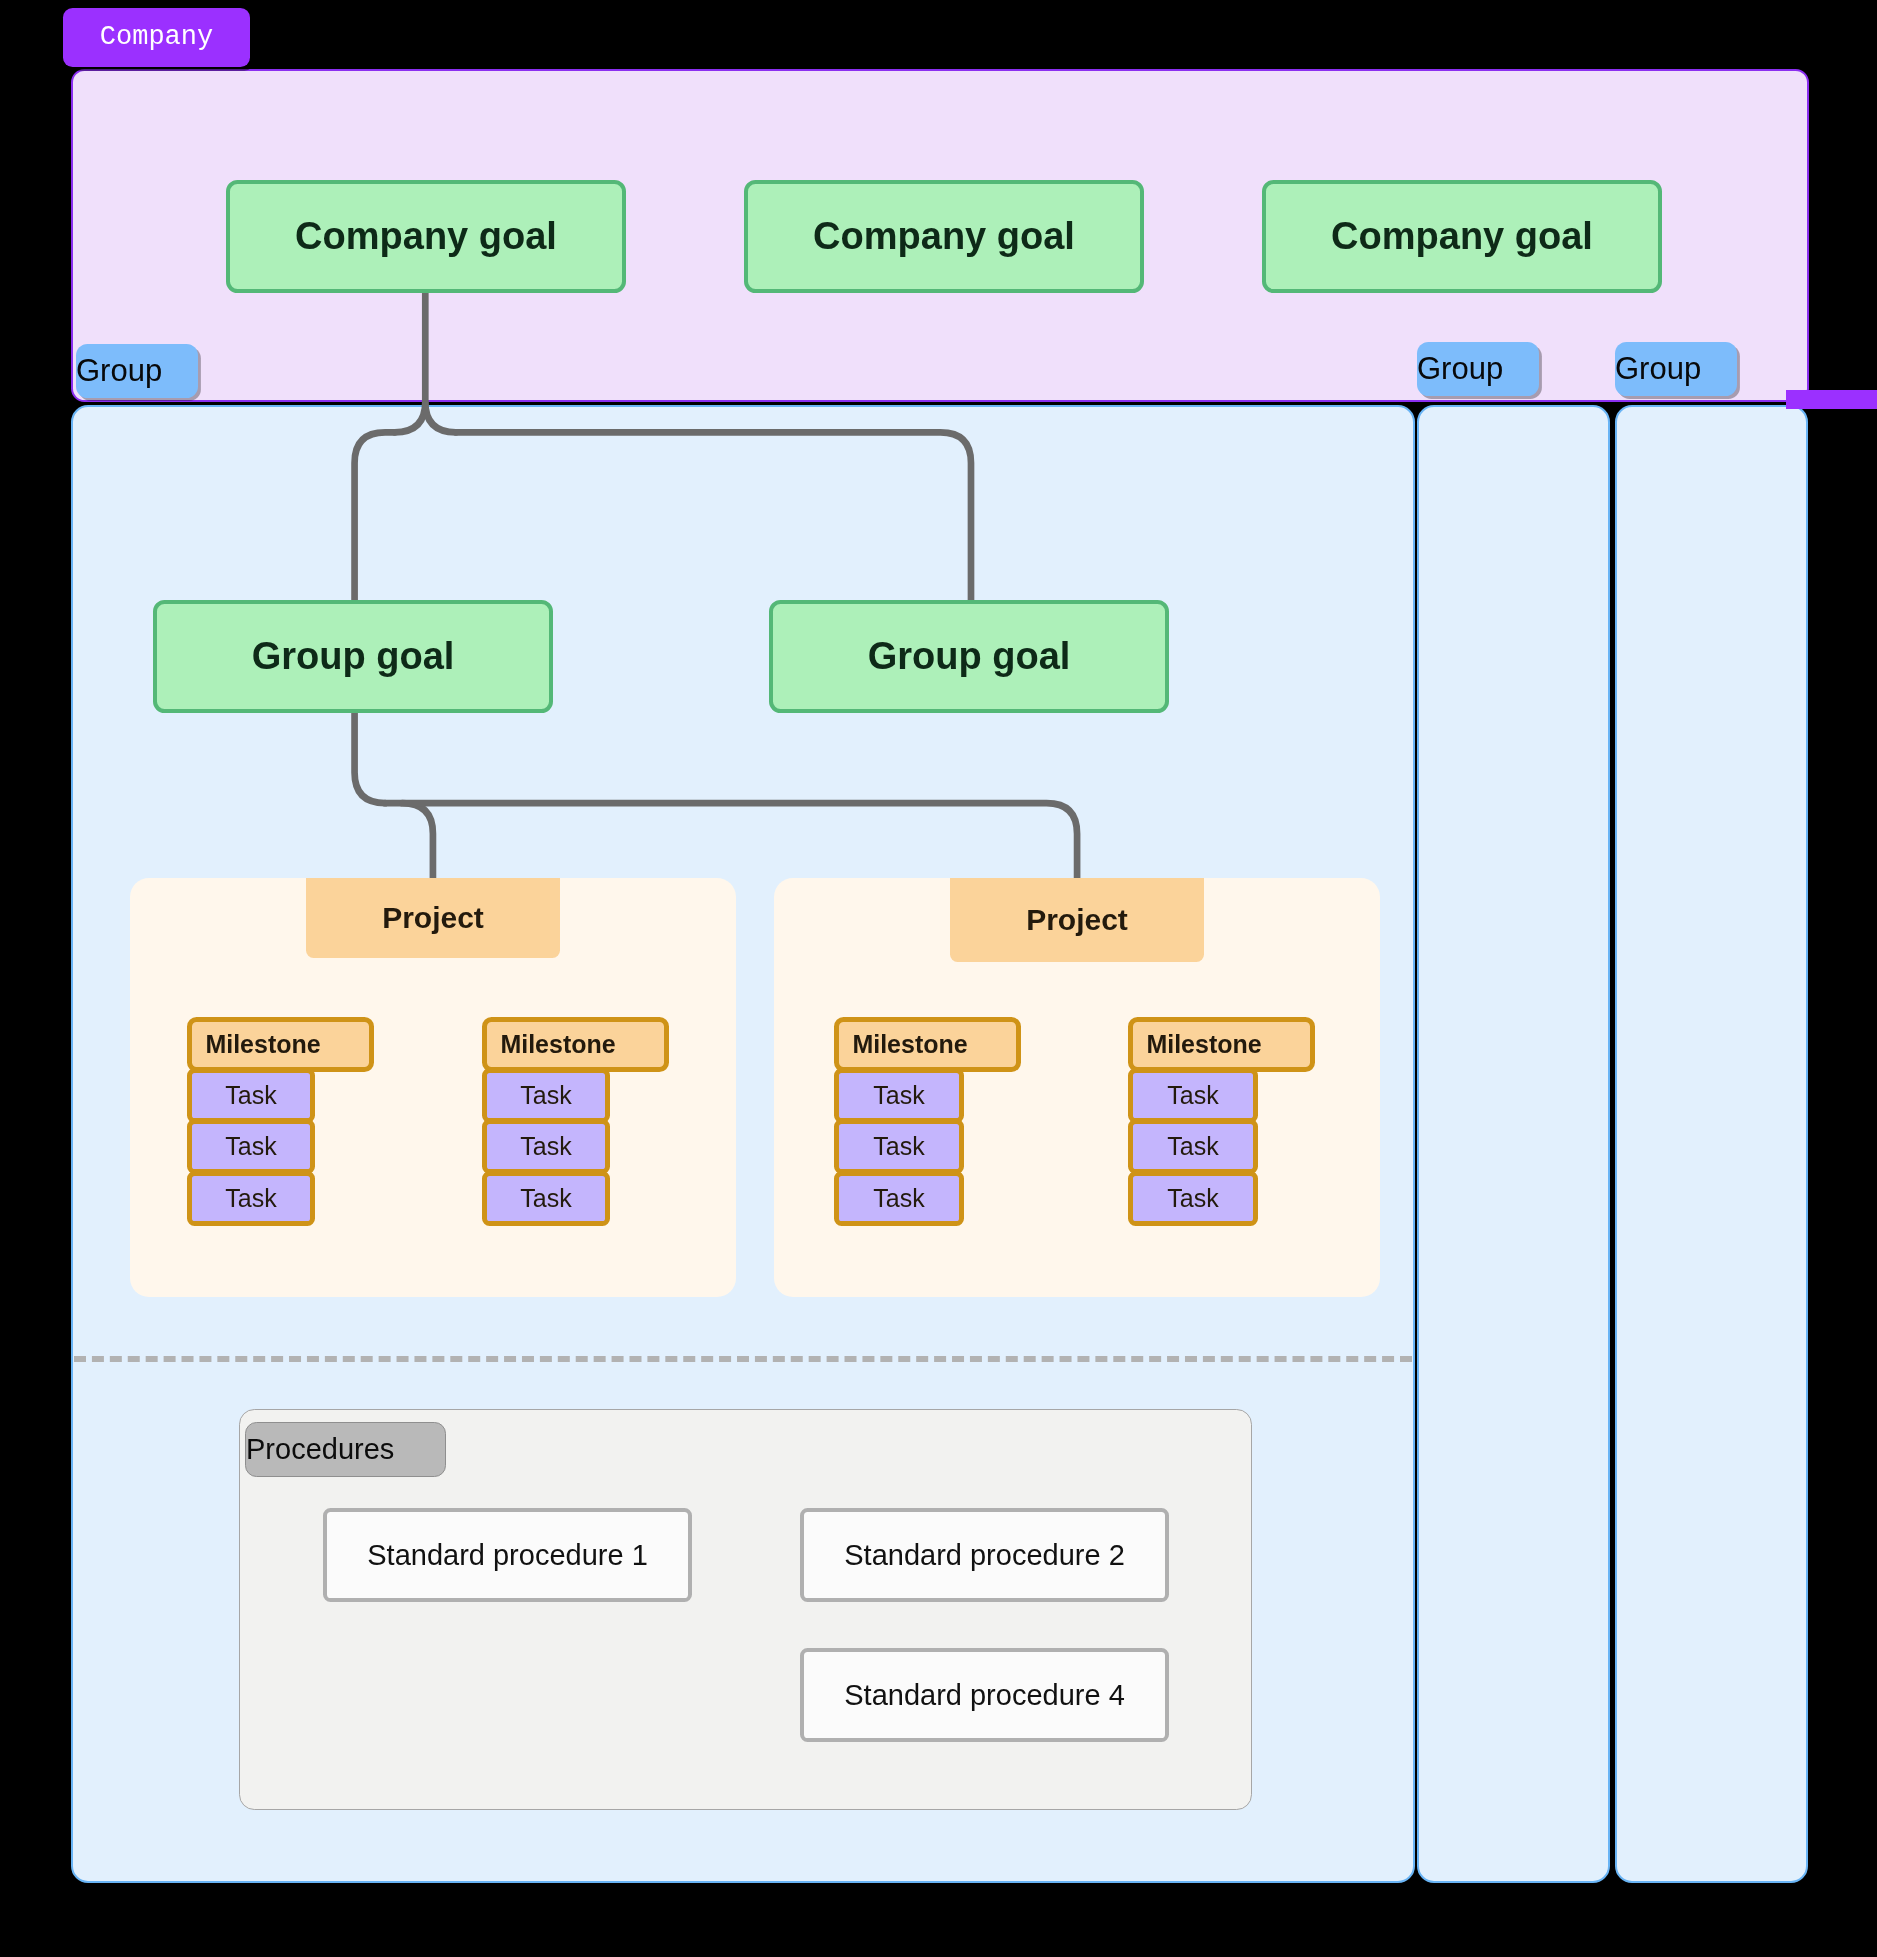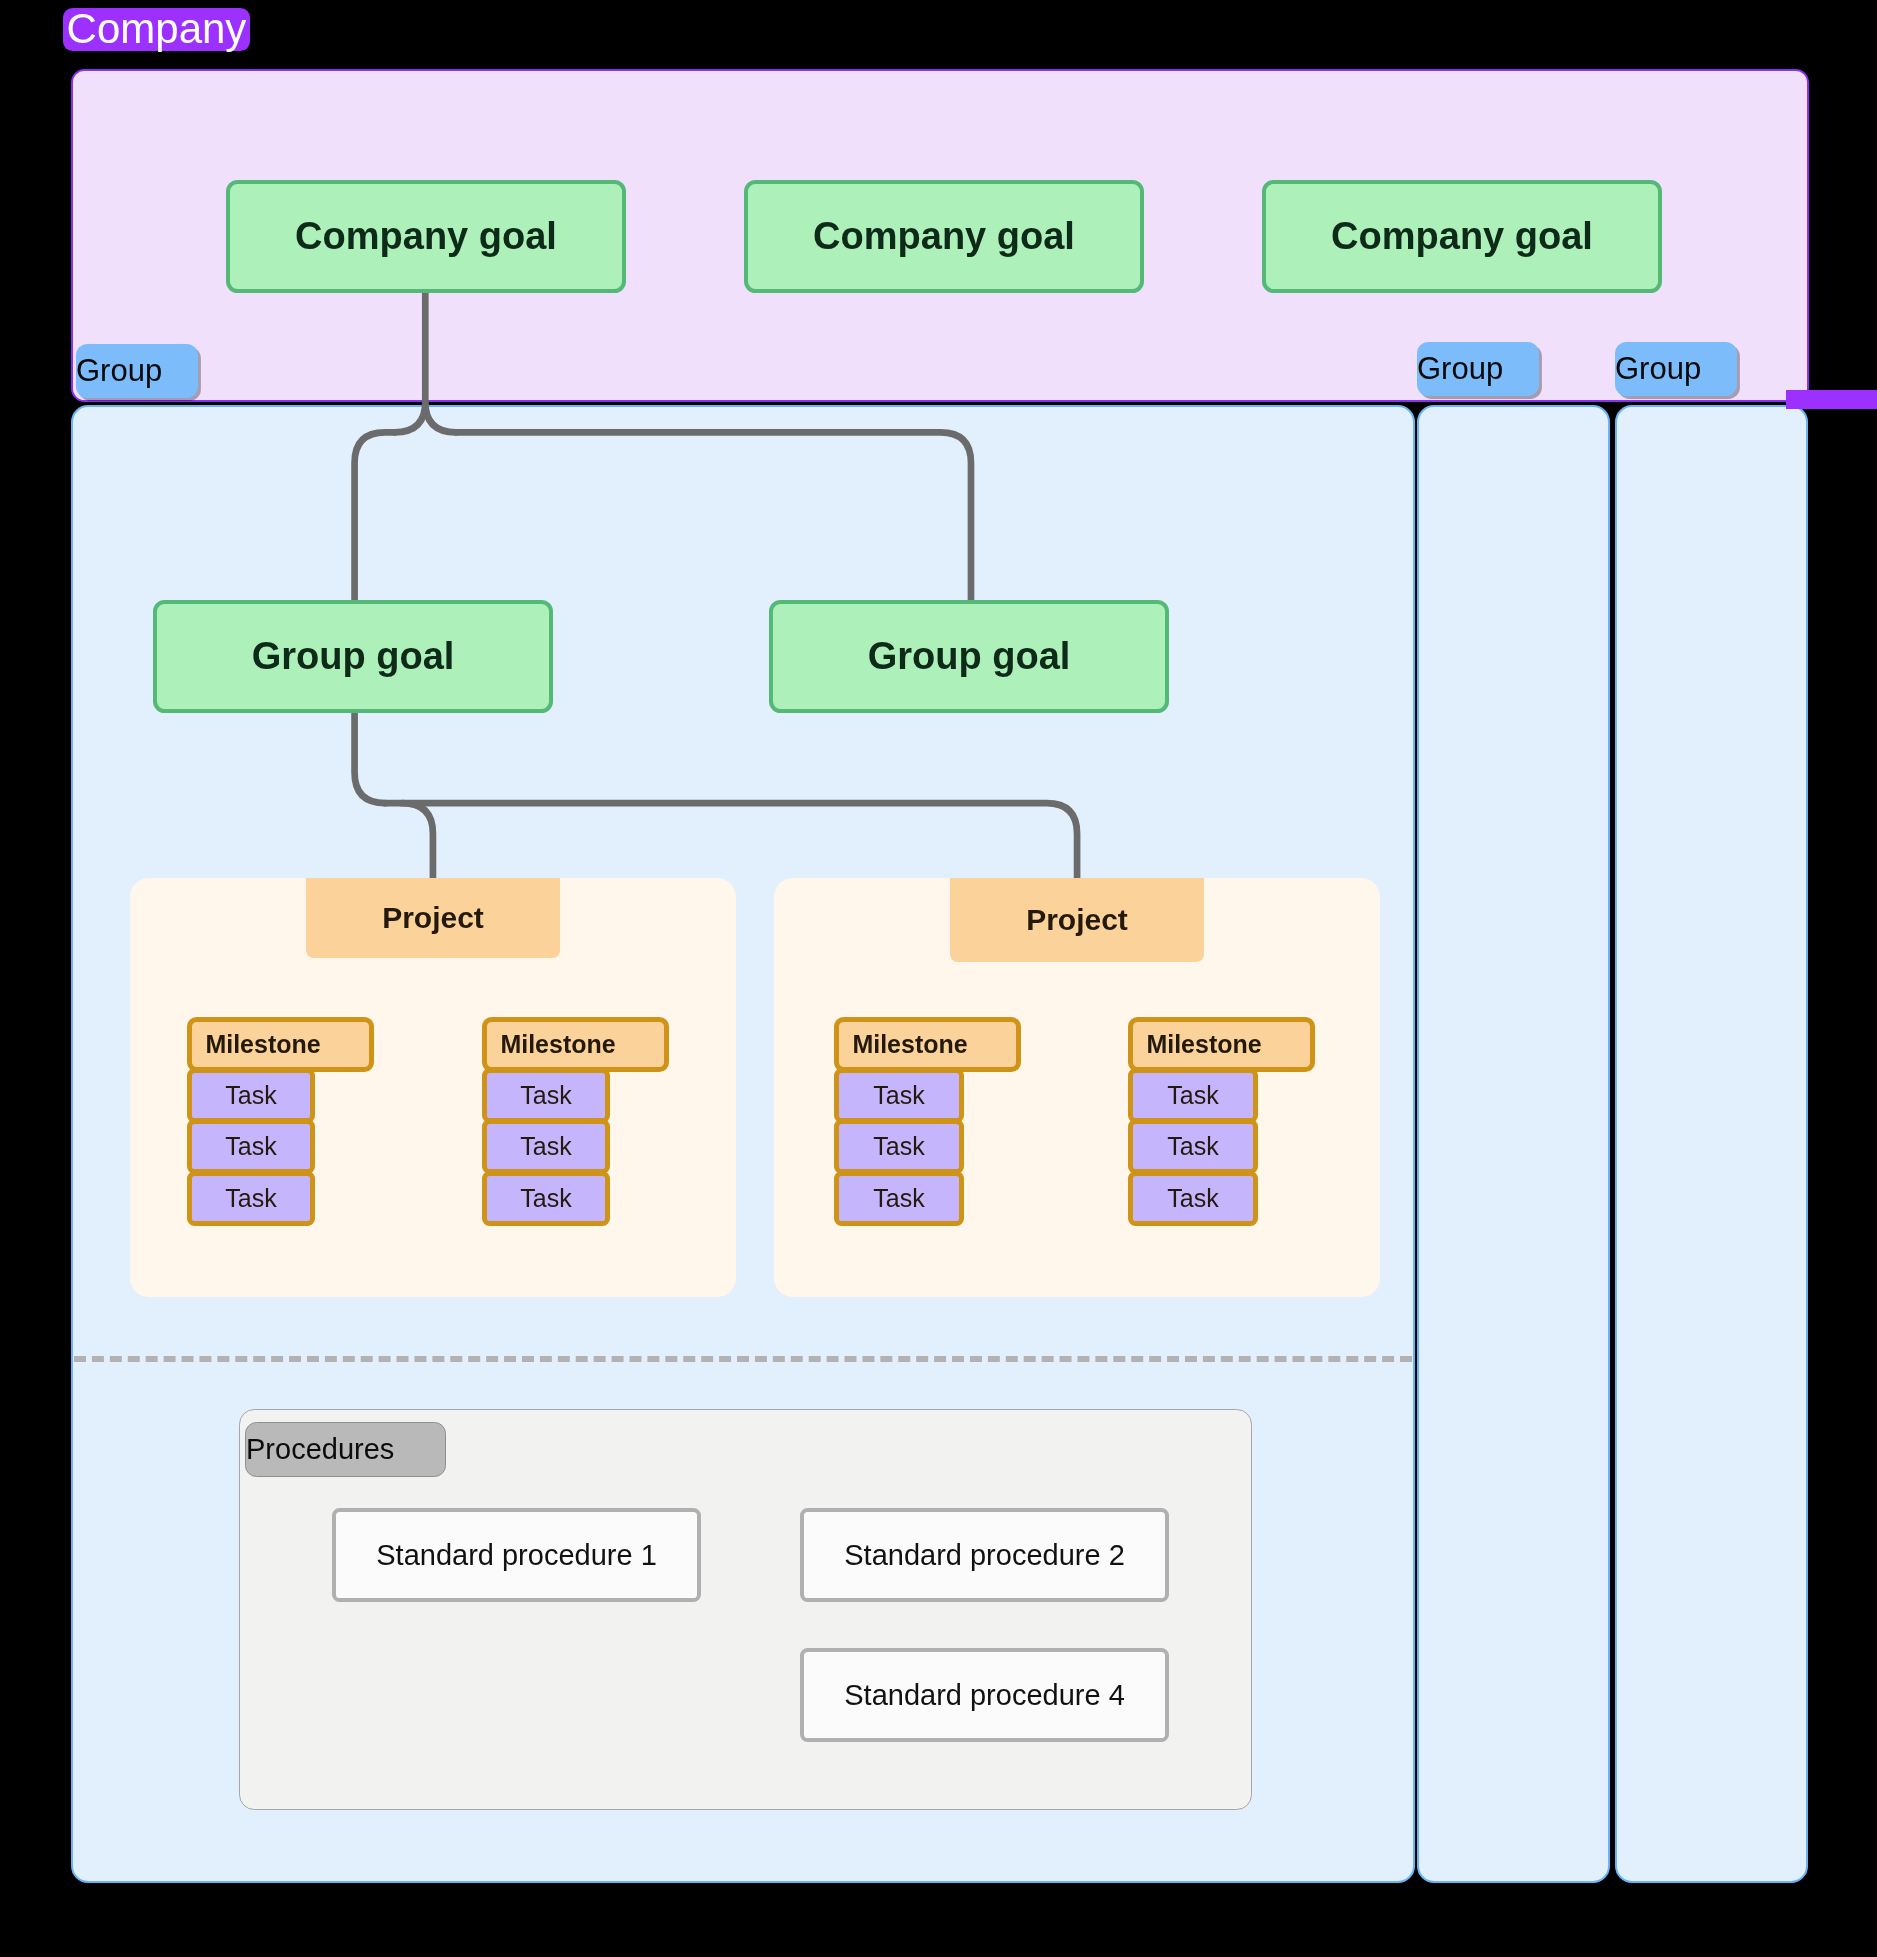--- a/index.html
+++ b/index.html
@@ -22,30 +22,31 @@
     height: 1958px;
     background: #000000;
   }
 
   
   .company-tag {
     position: absolute;
     left: 63px;
     top: 7.6px;
     width: 187px;
-    height: 43px;
+    height: 59px;
     background: #9b30ff;
     border-radius: 9.6px;
     display: flex;
     align-items: center;
     justify-content: center;
     color: #ffffff;
-    font-size: 42px;
+    font-size: 27px;
     box-shadow: 3.8px 3.8px 0 rgba(0,0,0,0.45);
     z-index: 40;
+    font-family: Liberation Mono, monospace;
   }
 
   .company-panel {
     position: absolute;
     left: 71px;
     top: 69px;
     width: 1738px;
     height: 333px;
     background: #f0e0fb;
     border: 2.9px solid #8b2ff0;
@@ -238,21 +239,21 @@
     border: 4.8px solid #b0b0b0;
     border-radius: 7.6px;
     box-sizing: border-box;
     display: flex;
     align-items: center;
     justify-content: center;
     font-size: 29px;
     color: #111111;
     z-index: 24;
   }
-  .procedure.pr0 { left: 332px; top: 1508px; }
+  .procedure.pr0 { left: 323px; top: 1508px; }
   .procedure.pr1 { left: 800px; top: 1508px; }
   .procedure.pr2 { left: 324px; top: 1648px; }
   .procedure.pr3 { left: 800px; top: 1648px; }
 </style>
 </head>
 <body>
 
 <div id="stage">
 
   <div class="company-tag">

